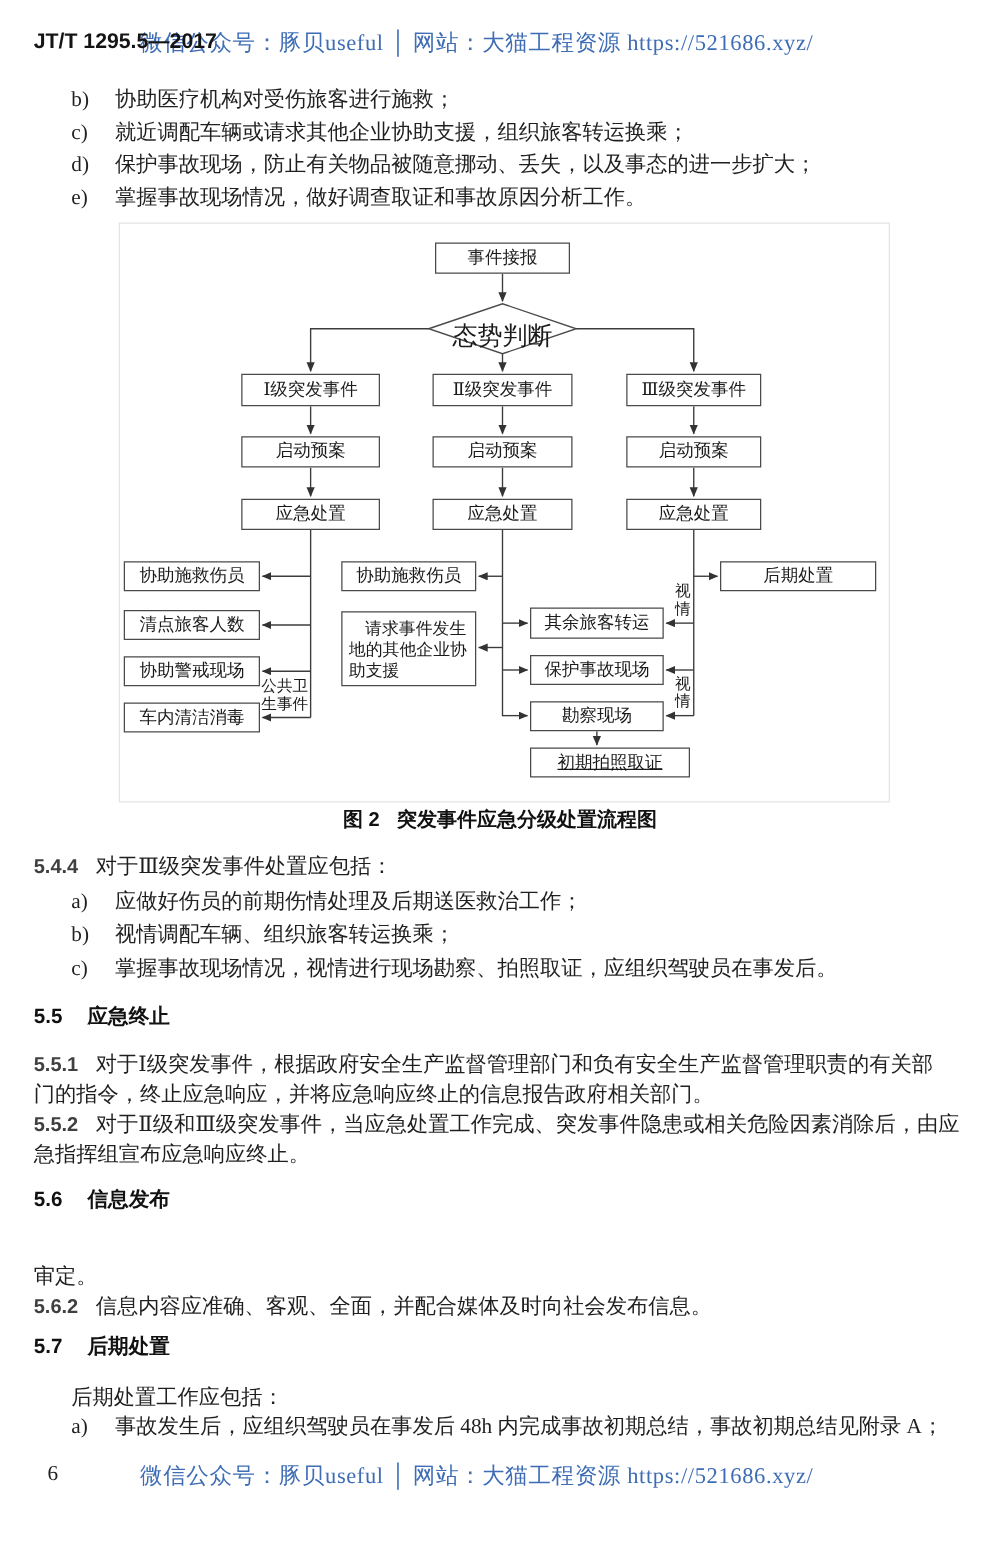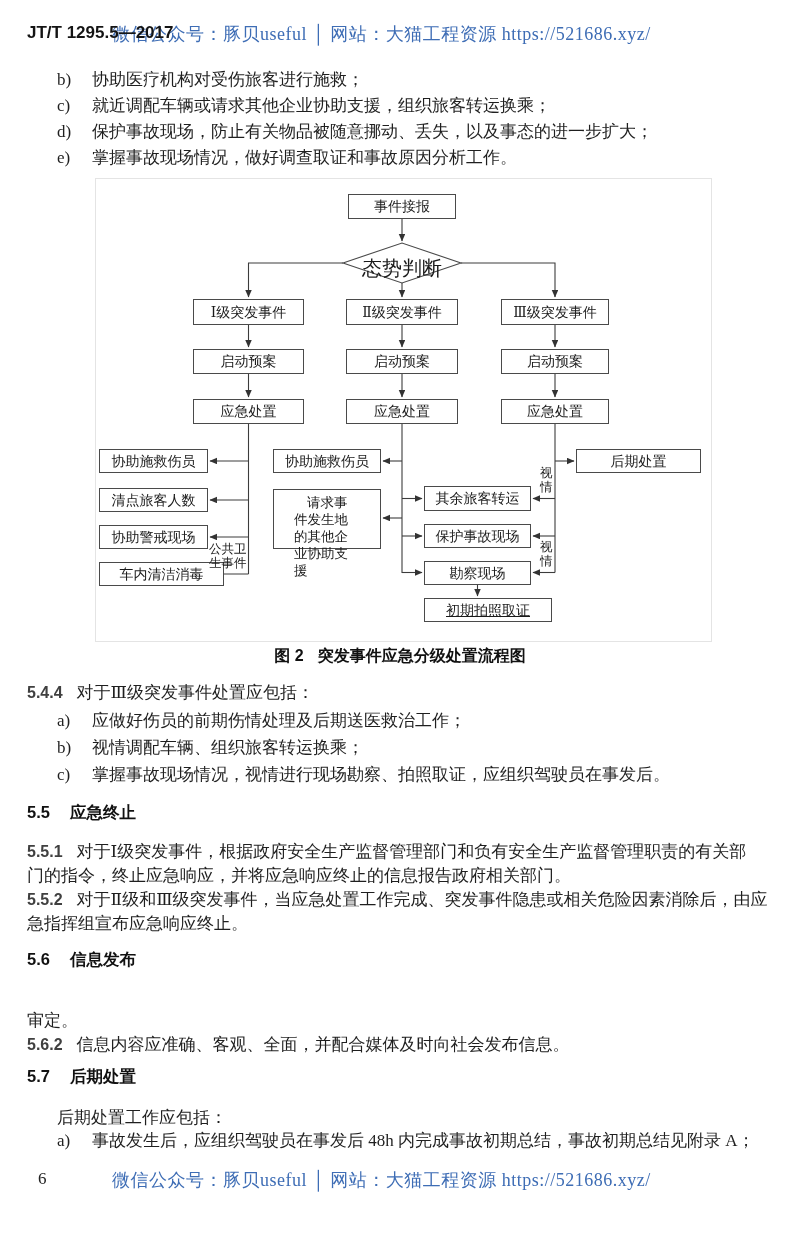--- a/index.html
+++ b/index.html
@@ -19,21 +19,21 @@
   .headingline{font-family:"Liberation Sans","DejaVu Sans",sans-serif;font-weight:bold;
         font-size:16.5px;color:#111;}
   .headingline .hnum{margin-right:20px;}
   
   .figure{left:95px;top:178px;width:615px;height:462px;border:1px solid #e4e4e4;}
   .fsvg{position:absolute;left:0;top:0;}
   .fnode{position:absolute;box-sizing:border-box;border:1px solid #4a4a4a;background:#fff;
          display:flex;align-items:center;justify-content:center;font-size:14px;
          line-height:15px;color:#1a1a1a;text-align:center;z-index:1;}
   .fnode.tall{align-items:flex-start;justify-content:flex-start;text-align:left;
-         padding:4px 20px;text-indent:13px;font-size:13.5px;line-height:17px;
+         padding:4px 5px;text-indent:13px;font-size:13.5px;line-height:17px;
          word-break:break-all;display:block;}
   .fdiamond-label{position:absolute;z-index:1;font-size:20px;color:#1a1a1a;
          text-align:center;}
   .elabel{position:absolute;z-index:1;font-size:12.5px;line-height:14px;color:#1a1a1a;
          word-break:break-all;}
   .fig-caption{width:800px;text-align:center;font-family:"Liberation Sans","DejaVu Sans",sans-serif;
          font-weight:bold;font-size:16px;color:#111;}
   .fig-caption .cap-label{margin-right:14px;}
   
   .pagenum{font-size:17px;color:#222;}
@@ -112,21 +112,21 @@
     <div class="fnode" style="left:250px;top:170px;width:112px;height:25px;">启动预案</div>
     <div class="fnode" style="left:405px;top:170px;width:108px;height:25px;">启动预案</div>
 
     <div class="fnode" style="left:97px;top:220px;width:111px;height:25px;">应急处置</div>
     <div class="fnode" style="left:250px;top:220px;width:112px;height:25px;">应急处置</div>
     <div class="fnode" style="left:405px;top:220px;width:108px;height:25px;">应急处置</div>
 
     <div class="fnode" style="left:3px;top:270px;width:109px;height:24px;">协助施救伤员</div>
     <div class="fnode" style="left:3px;top:309px;width:109px;height:24px;">清点旅客人数</div>
     <div class="fnode" style="left:3px;top:346px;width:109px;height:24px;">协助警戒现场</div>
-    <div class="fnode" style="left:3px;top:383px;width:125px;height:24px;">车内清洁消毒</div>
+    <div class="fnode" style="left:3px;top:383px;width:109px;height:24px;">车内清洁消毒</div>
 
     <div class="fnode" style="left:177px;top:270px;width:108px;height:24px;">协助施救伤员</div>
     <div class="fnode tall" style="left:177px;top:310px;width:108px;height:60px;">请求事件发生地的其他企业协助支援</div>
 
     <div class="fnode" style="left:328px;top:307px;width:107px;height:25px;">其余旅客转运</div>
     <div class="fnode" style="left:328px;top:345px;width:107px;height:24px;">保护事故现场</div>
     <div class="fnode" style="left:328px;top:382px;width:107px;height:24px;">勘察现场</div>
     <div class="fnode" style="left:328px;top:419px;width:128px;height:24px;text-decoration:underline;">初期拍照取证</div>
 
     <div class="fnode" style="left:480px;top:270px;width:125px;height:24px;">后期处置</div>

